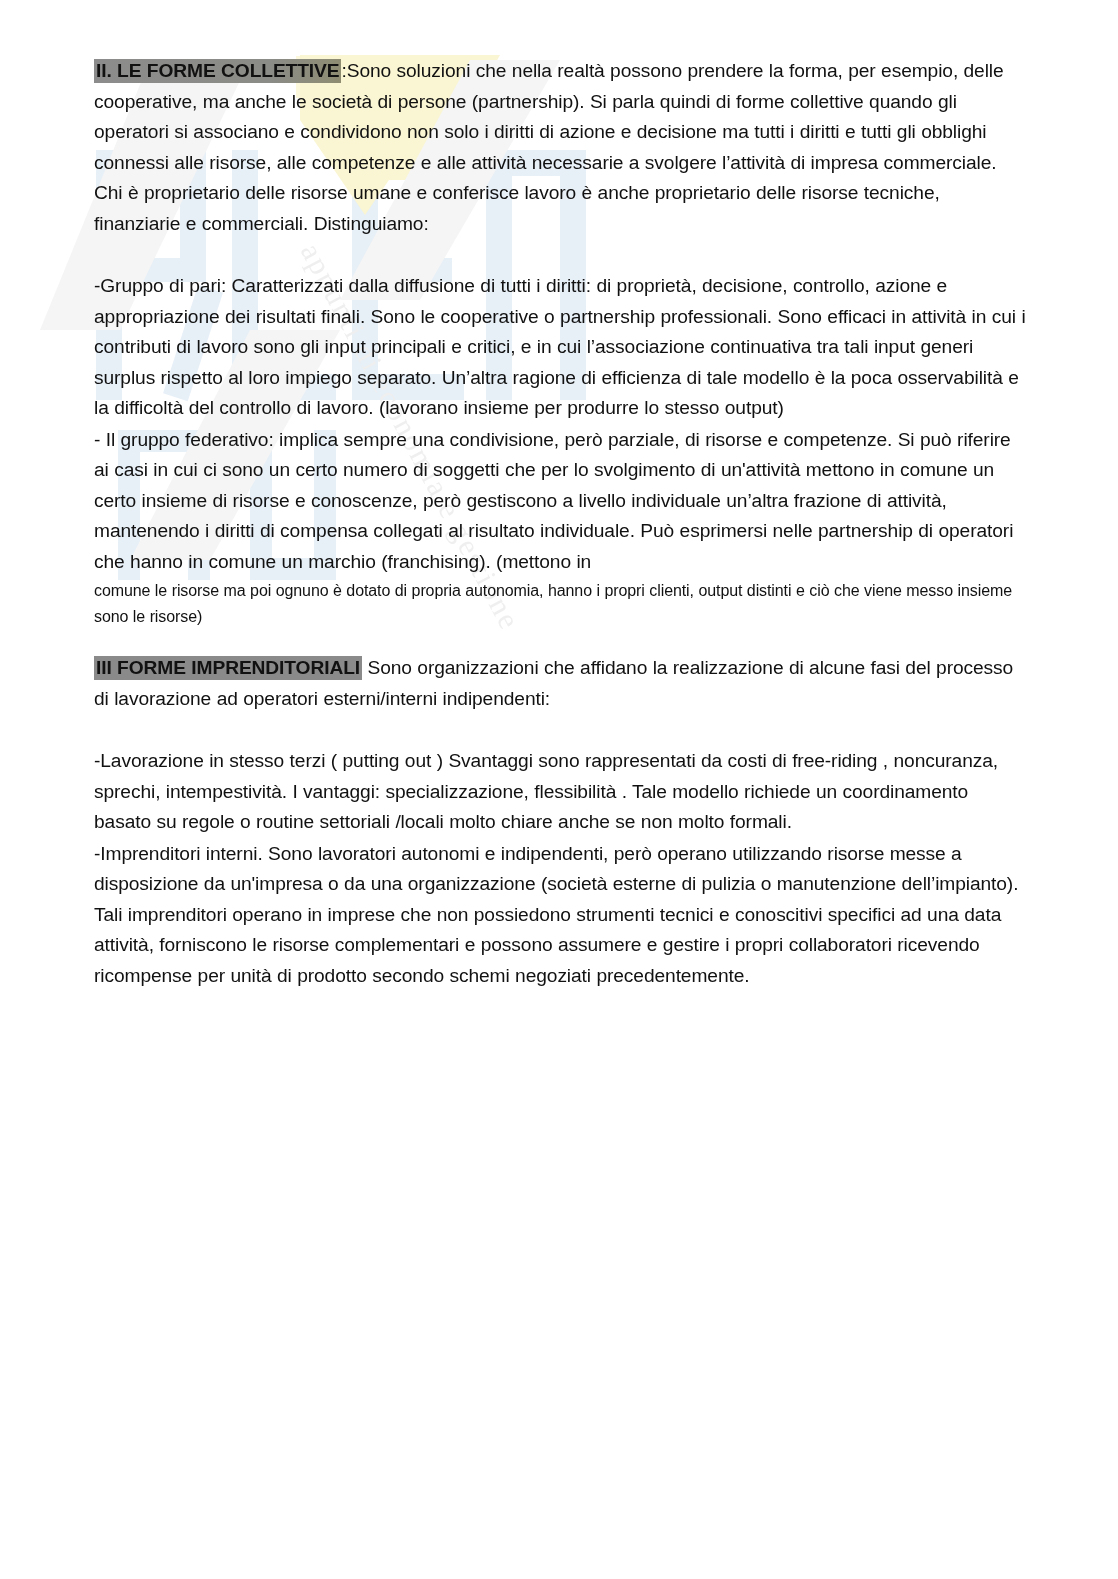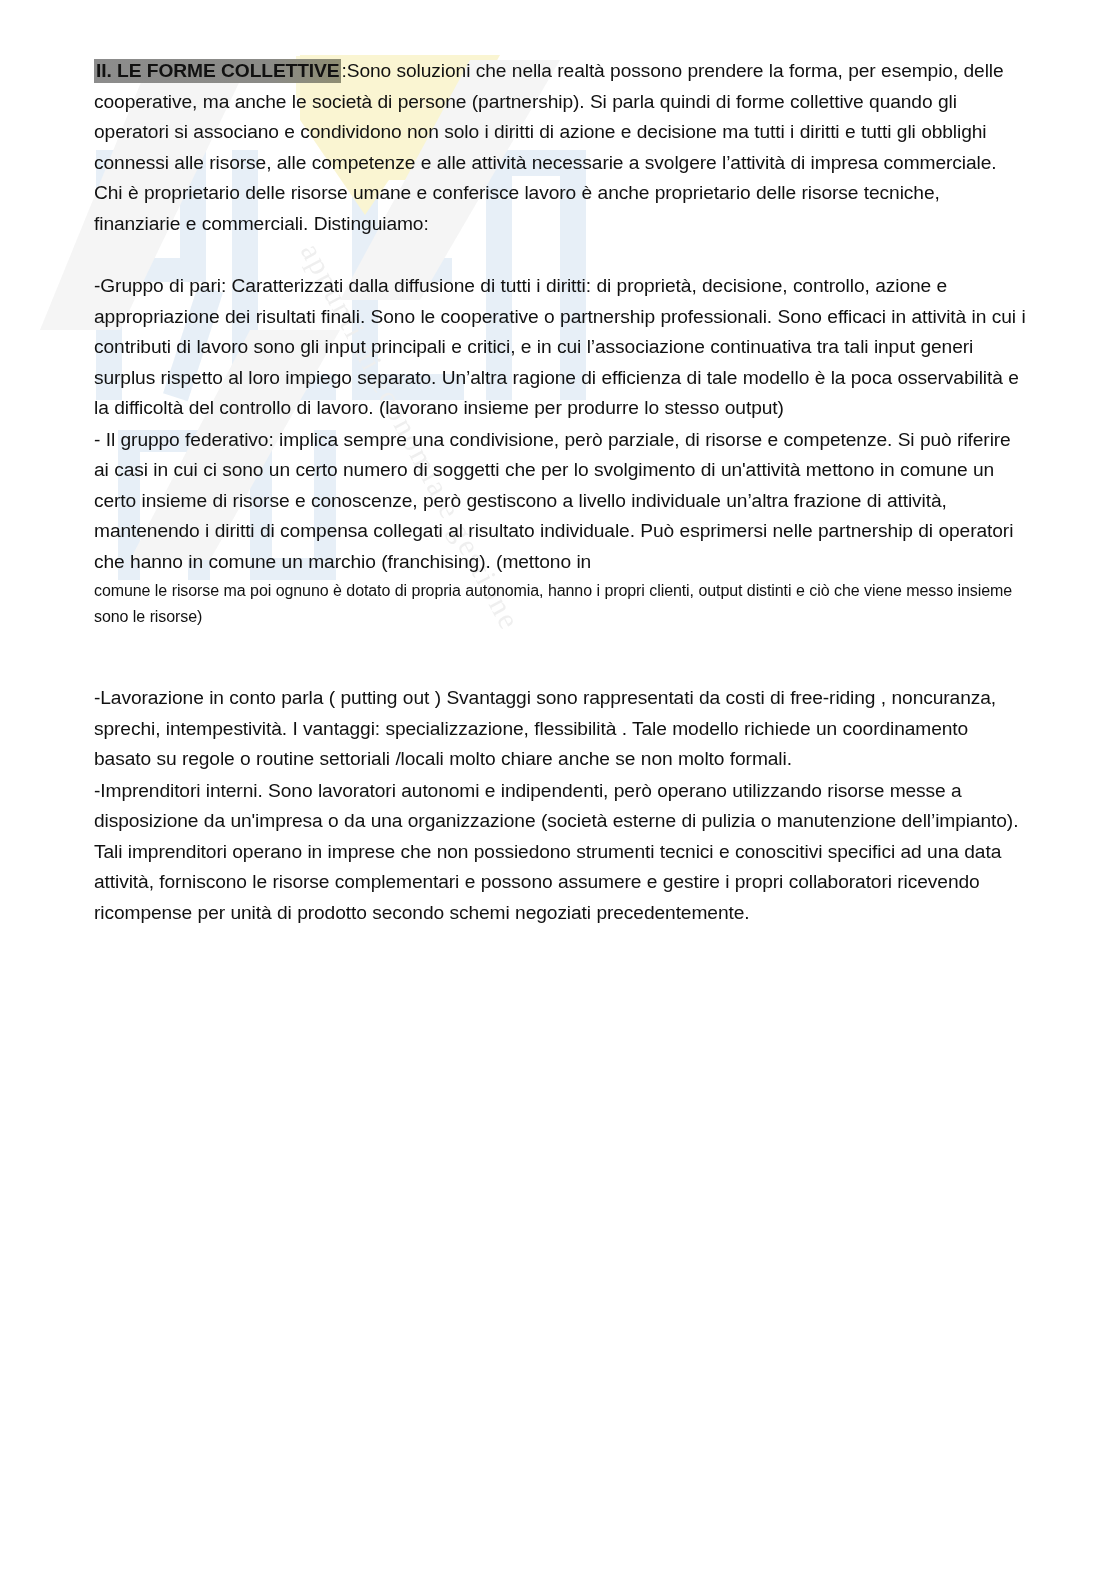--- a/index.html
+++ b/index.html
@@ -130,20 +130,21 @@
   <div class="spacer"></div>
 
   <p class="para"><b>-Gruppo di pari:</b><span> Caratterizzati dalla diffusione di tutti i diritti: di proprietà, decisione, controllo, azione e appropriazione dei risultati finali. Sono le cooperative o partnership professionali. Sono efficaci in attività in cui i contributi di lavoro sono gli input principali e critici, e in cui l’associazione continuativa tra tali input generi surplus rispetto al loro impiego separato. Un’altra ragione di efficienza di tale modello è la poca osservabilità e la difficoltà del controllo di lavoro. (lavorano insieme per produrre lo stesso output)</span></p>
 
   <p class="para"><b>- Il gruppo federativo:</b><span> implica sempre una condivisione, però parziale, di risorse e competenze. Si può riferire ai casi in cui ci sono un certo numero di soggetti che per lo svolgimento di un'attività mettono in comune un certo insieme di risorse e conoscenze, però gestiscono a livello individuale un’altra frazione di attività, mantenendo i diritti di compensa collegati al risultato individuale. Può esprimersi nelle partnership di operatori che hanno in comune un marchio (franchising). (mettono in</span></p>
 
   <p class="para small">comune le risorse ma poi ognuno è dotato di propria autonomia, hanno i propri clienti, output distinti e ciò che viene messo insieme sono le risorse)</p>
 
   <div class="spacer sm"></div>
 
+  <p class="para"><span class="hl-heading">III FORME IMPRENDITORIALI</span><span> Sono organizzazioni che affidano la realizzazione di alcune fasi del processo di lavorazione ad operatori esterni/interni indipendenti:</span></p>
 
   <div class="spacer"></div>
 
-  <p class="para"><b>-Lavorazione in conto parla</b><span> ( putting out ) Svantaggi sono rappresentati da costi di free-riding , noncuranza, sprechi, intempestività. I vantaggi: specializzazione, flessibilità . Tale modello richiede un coordinamento basato su regole o routine settoriali /locali molto chiare anche se non molto formali.</span></p>
+  <p class="para"><b>-Lavorazione in stesso terzi</b><span> ( putting out ) Svantaggi sono rappresentati da costi di free-riding , noncuranza, sprechi, intempestività. I vantaggi: specializzazione, flessibilità . Tale modello richiede un coordinamento basato su regole o routine settoriali /locali molto chiare anche se non molto formali.</span></p>
 
   <p class="para"><b>-Imprenditori interni.</b><span> Sono lavoratori autonomi e indipendenti, però operano utilizzando risorse messe a disposizione da un'impresa o da una organizzazione (società esterne di pulizia o manutenzione dell’impianto). Tali imprenditori operano in imprese che non possiedono strumenti tecnici e conoscitivi specifici ad una data attività, forniscono le risorse complementari e possono assumere e gestire i propri collaboratori ricevendo ricompense per unità di prodotto secondo schemi negoziati precedentemente.</span></p>
 
 </div>
 
 </body></html>

